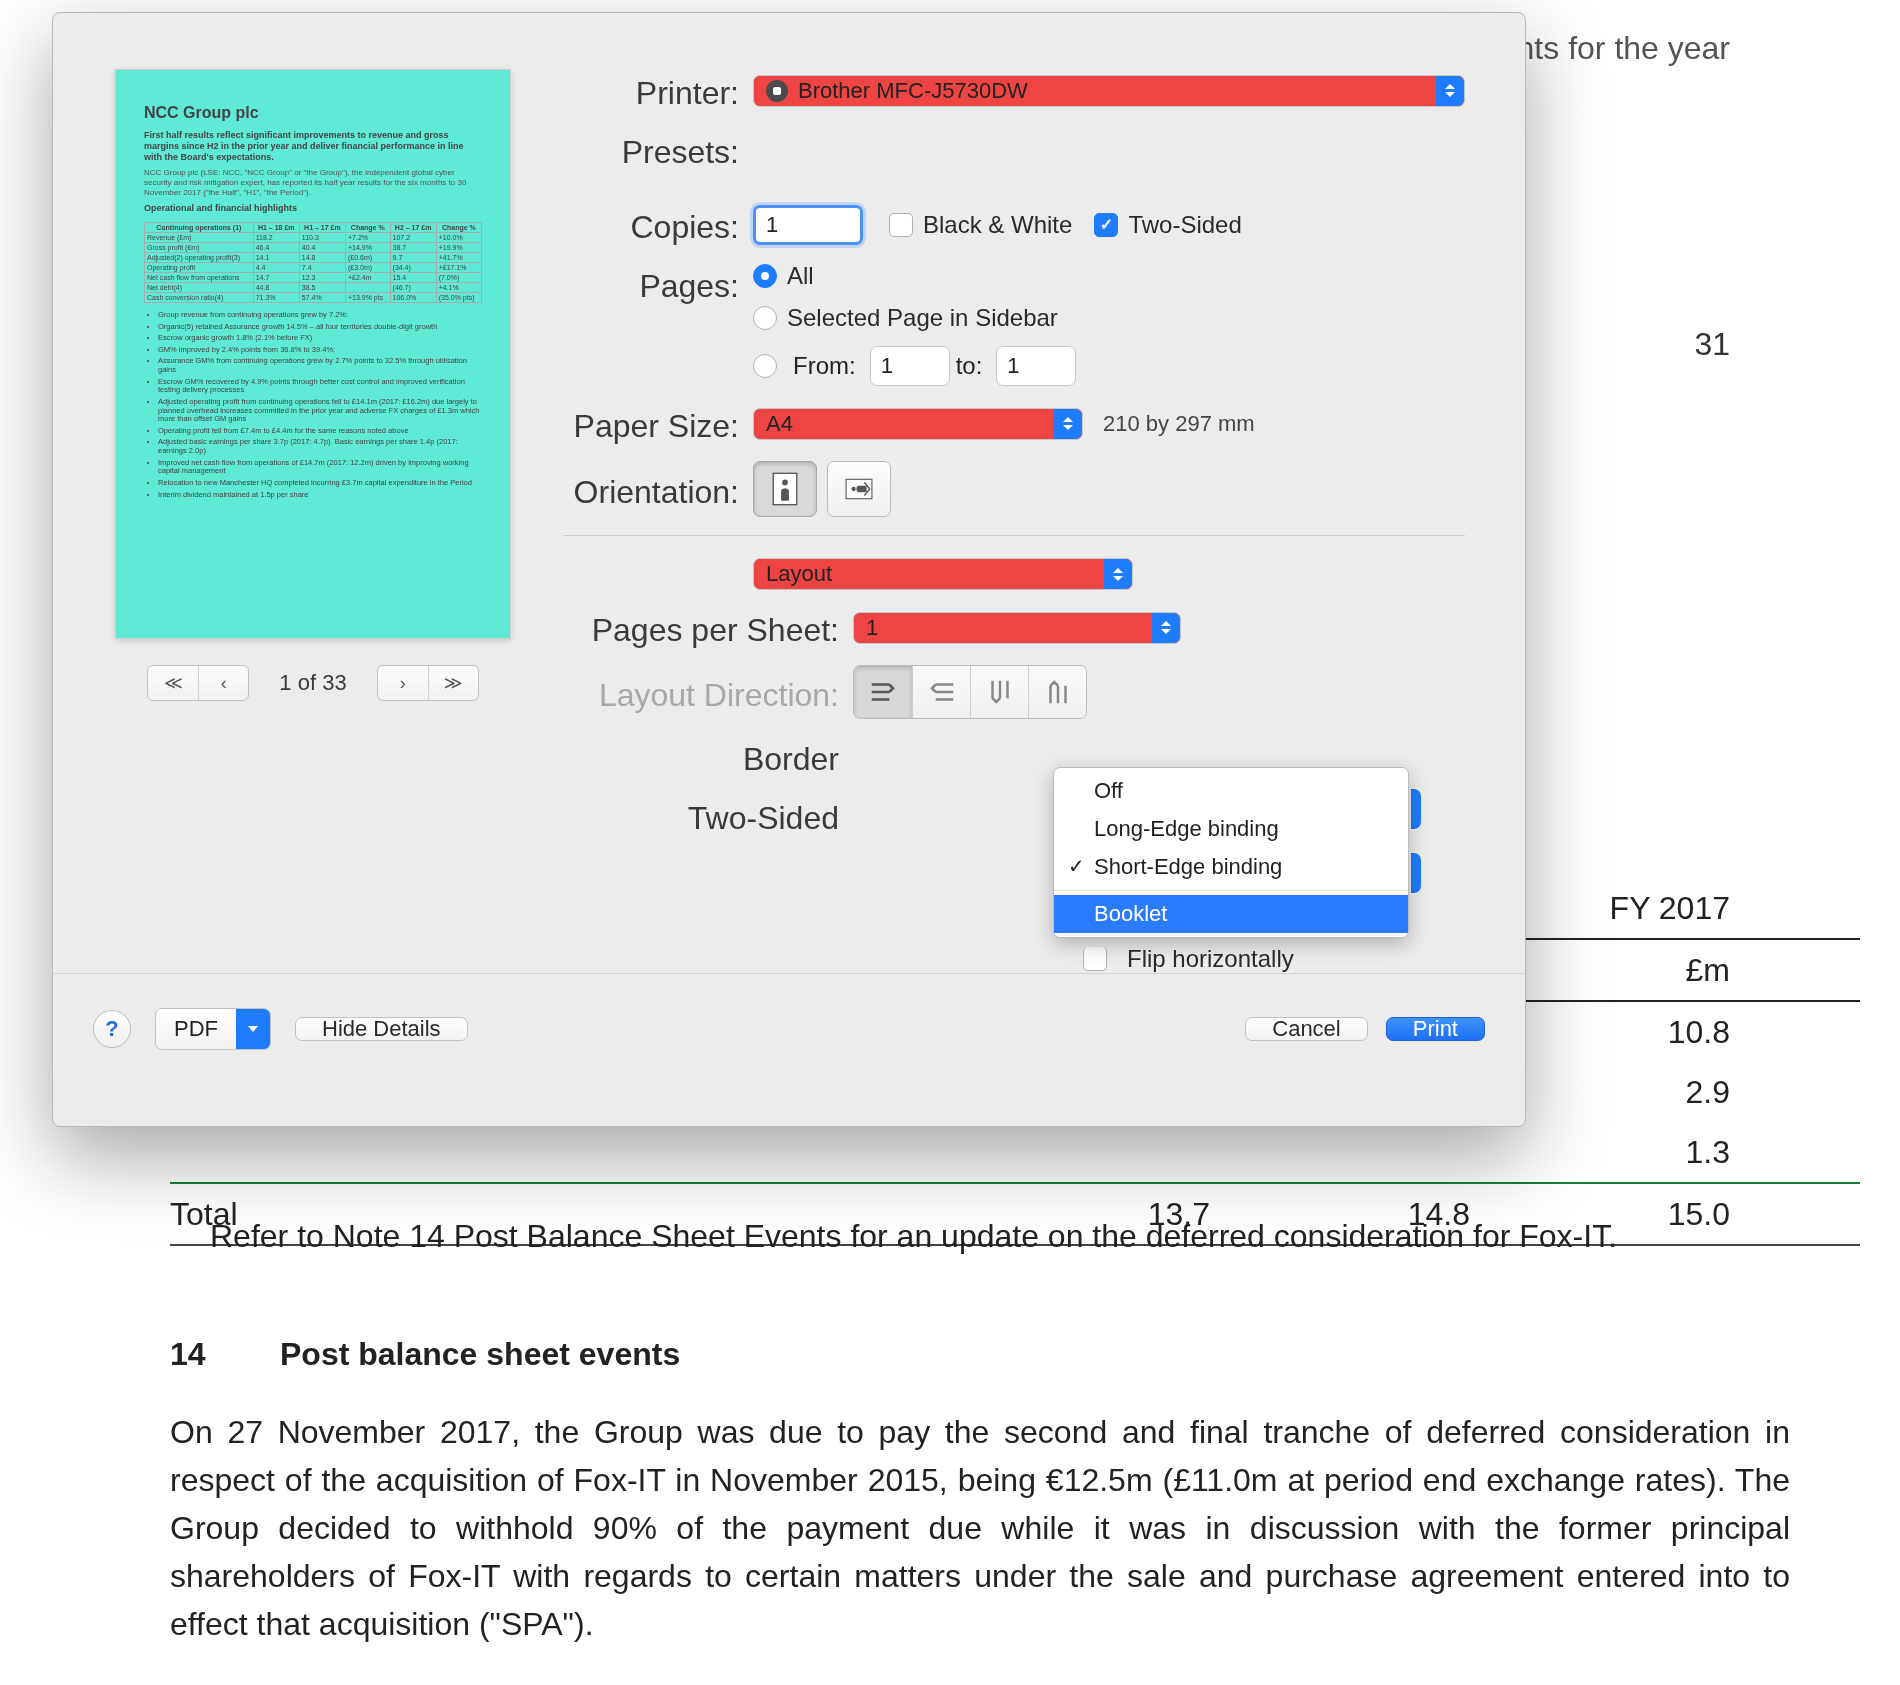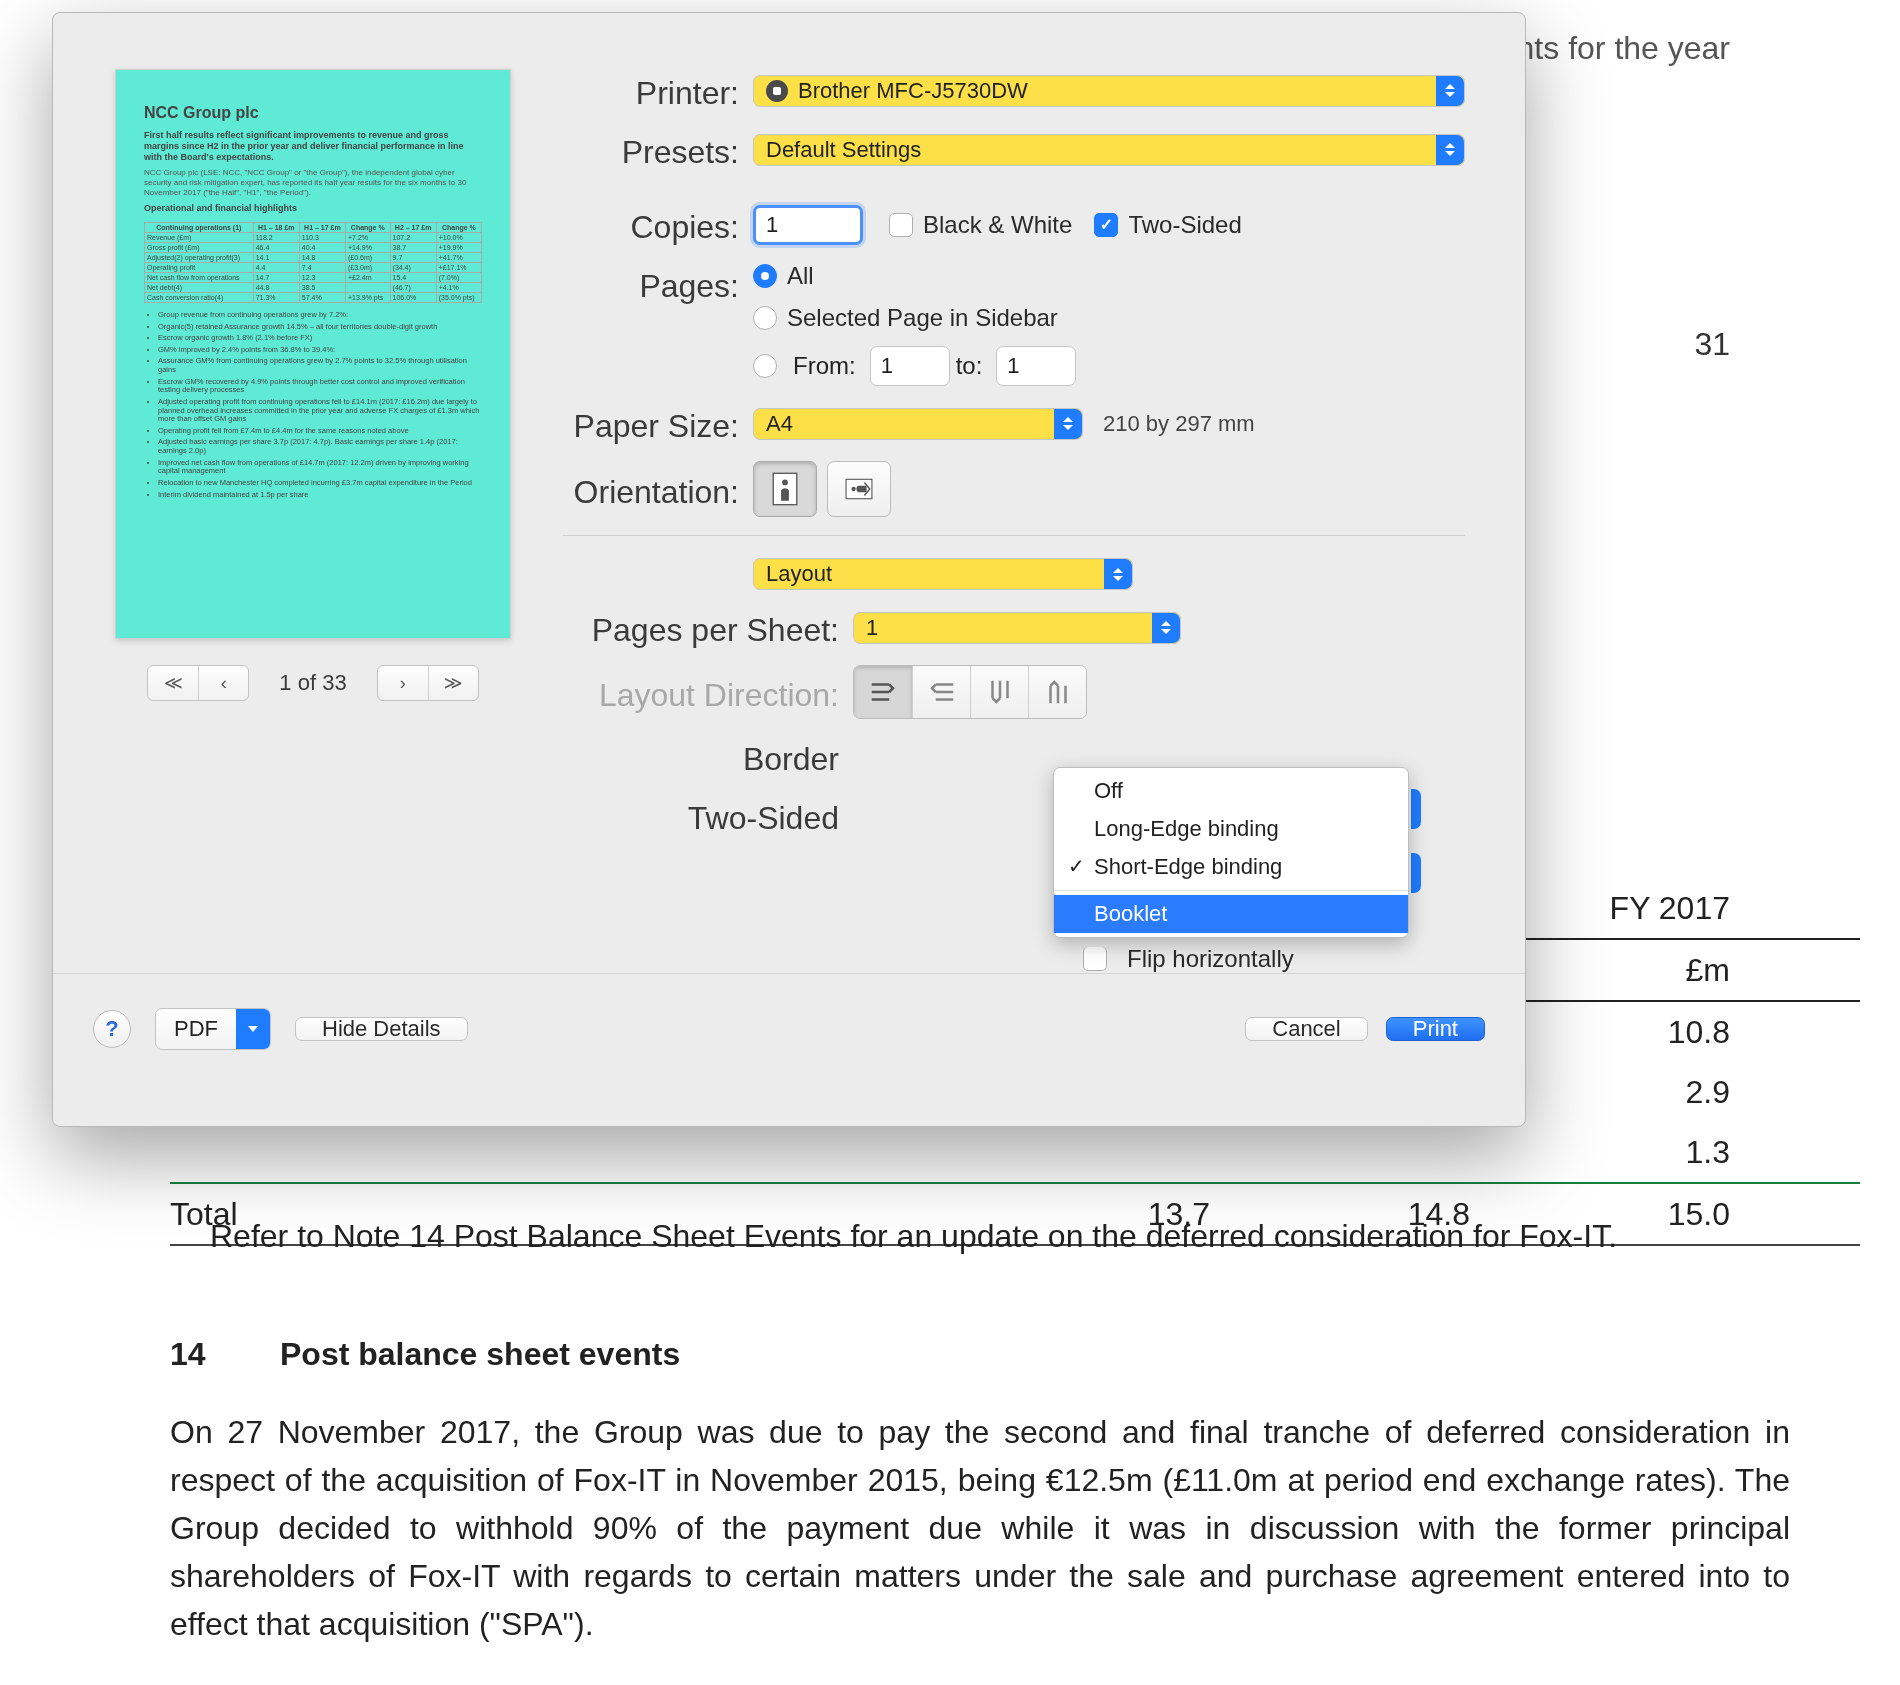--- a/index.html
+++ b/index.html
@@ -163,21 +163,21 @@
     width: 190px;
     text-align: right;
     padding-right: 14px;
     font-size: 32px;
     color: #3a3a3a;
     padding-top: 6px;
   }
   .select {
     flex: 1;
     height: 32px;
-    background: #fde047;
+    background: #ef4444;
     border: 1px solid #c6c6c6;
     border-radius: 7px;
     display: flex;
     align-items: center;
     padding: 0 12px;
     font-size: 22px;
     color: #222;
     position: relative;
     cursor: pointer;
   }
@@ -565,24 +565,20 @@
       <div class="form-row">
         <div class="form-label">Printer:</div>
         <div class="select">
           <span class="printer-icon"></span>
           <span>Brother MFC-J5730DW</span>
           <span class="stepper"></span>
         </div>
       </div>
       <div class="form-row">
         <div class="form-label">Presets:</div>
-        <div class="select">
-          <span>Default Settings</span>
-          <span class="stepper"></span>
-        </div>
       </div>
 
       <div style="height:16px"></div>
 
       <div class="form-row">
         <div class="form-label">Copies:</div>
         <input class="input copies" value="1" style="">
         <div style="width:26px"></div>
         <span class="checkbox"></span>
         <span class="opt-label">Black &amp; White</span>

